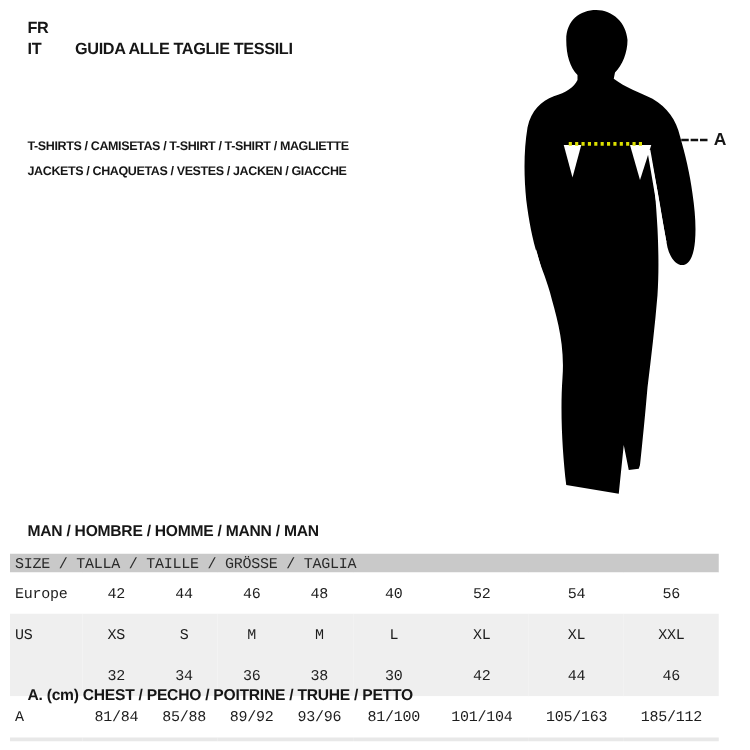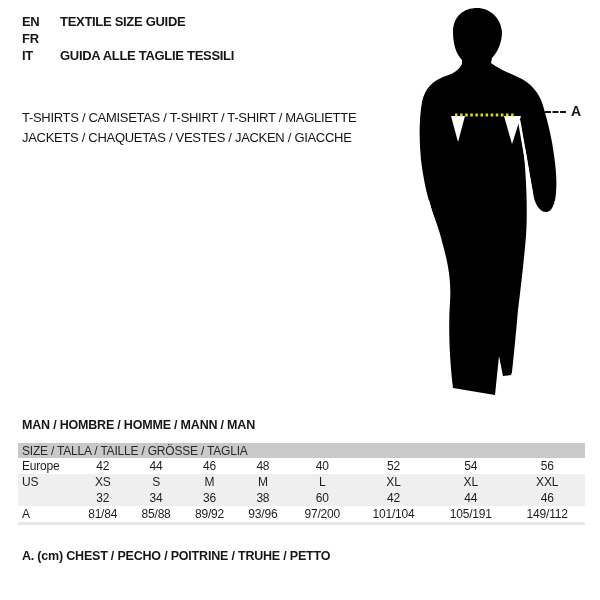--- a/index.html
+++ b/index.html
@@ -6,47 +6,43 @@
   body{
     width:600px;height:600px;position:relative;overflow:hidden;
     background:#ffffff;color:#161616;
     font-family:"Liberation Sans","DejaVu Sans",sans-serif;
   }
   
   .lang-list{position:absolute;left:22px;top:13px;}
   .lang-row{display:flex;font-size:13px;font-weight:bold;line-height:17px;letter-spacing:-0.3px;}
   .lang-code{width:38px;}
   
-  .categories{position:absolute;left:22px;top:108px;font-size:13px;font-weight:normal;line-height:20px;letter-spacing:-0.3px;}
+  .categories{position:absolute;left:22px;top:108px;font-size:10px;font-weight:bold;line-height:20px;letter-spacing:-0.3px;}
   
   .figure-wrap{position:absolute;left:415px;top:8px;width:150px;height:390px;}
   .callout{position:absolute;left:545px;top:103px;display:flex;align-items:center;}
   .callout-dash{width:21px;height:0;border-top:2px dashed #111;margin-right:5px;margin-top:2px;}
   .callout-label{font-size:14px;font-weight:bold;}
   
   .section-title{position:absolute;left:22px;top:418px;font-size:12.5px;font-weight:bold;letter-spacing:-0.2px;}
   
-  .size-table{position:absolute;left:18px;top:443px;width:567px;border-collapse:collapse;
-              border-bottom:3px solid #e8e8e8;font-size:12px;letter-spacing:-0.2px;}
-  .size-table td{height:16px;padding:0;text-align:center;vertical-align:middle;color:#1d1d1d;}
+  .size-table{position:absolute;left:8px;top:443px;width:567px;border-collapse:collapse;
+              border-bottom:3px solid #e8e8e8;font-size:12px;letter-spacing:-0.2px;font-family:Liberation Mono, monospace;}
+  .size-table td{height:33px;padding:0;text-align:center;vertical-align:middle;color:#1d1d1d;}
   .size-table td.rowlabel{text-align:left;padding-left:4px;}
   .size-table tr.thead td{background:#c9c9c9;text-align:left;padding-left:4px;color:#2a2a2a;height:15px;}
   .size-table tr.stripe td{background:#efefef;margin-top:15px;}
   .size-table tr.plain td{background:#ffffff;}
   
   .footnote{position:absolute;left:22px;top:549px;font-size:12.5px;font-weight:bold;letter-spacing:-0.2px;}
 </style>
 </head>
 <body>
 
 <div class="lang-list">
-  <div class="lang-row">
-    <span class="lang-code">EN</span>
-    <span class="lang-label">TEXTILE SIZE GUIDE</span>
-  </div>
   <div class="lang-row">
     <span class="lang-code">FR</span>
   </div>
   <div class="lang-row">
     <span class="lang-code">IT</span>
     <span class="lang-label">GUIDA ALLE TAGLIE TESSILI</span>
   </div>
 </div>
 
 <div class="categories">
@@ -143,32 +139,32 @@
     <td>XL</td>
     <td>XL</td>
     <td>XXL</td>
   </tr>
   <tr class="stripe">
     <td class="rowlabel"></td>
     <td>32</td>
     <td>34</td>
     <td>36</td>
     <td>38</td>
-    <td>60</td>
+    <td>30</td>
     <td>42</td>
     <td>44</td>
     <td>46</td>
   </tr>
   <tr class="plain">
     <td class="rowlabel">A</td>
     <td>81/84</td>
     <td>85/88</td>
     <td>89/92</td>
     <td>93/96</td>
-    <td>97/200</td>
+    <td>81/100</td>
     <td>101/104</td>
-    <td>105/191</td>
-    <td>149/112</td>
+    <td>105/163</td>
+    <td>185/112</td>
   </tr>
 </tbody>
   </table>
 
 <div class="footnote">A. (cm) CHEST / PECHO / POITRINE / TRUHE / PETTO</div>
 
 </body></html>

